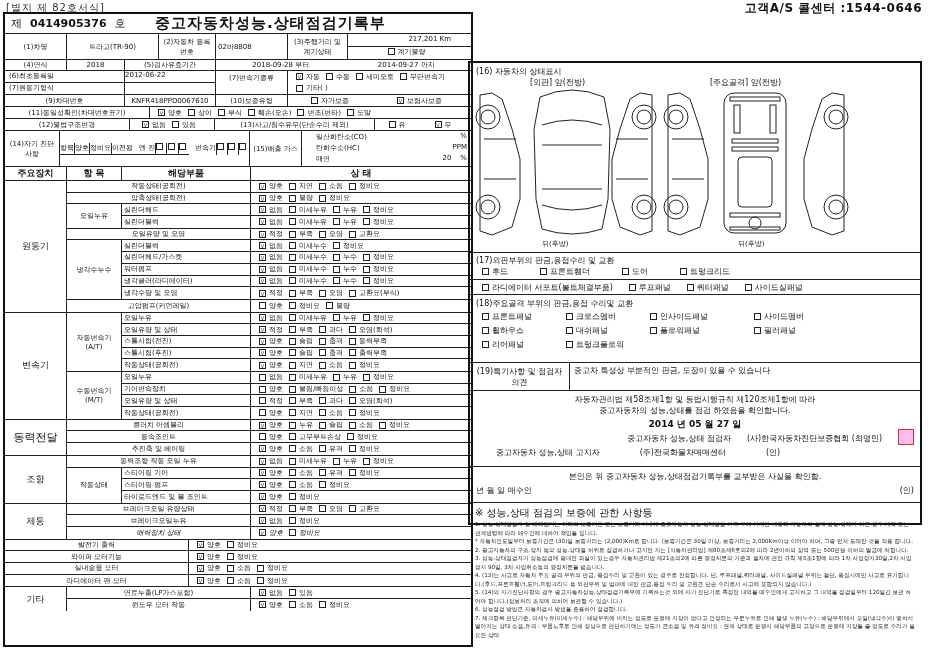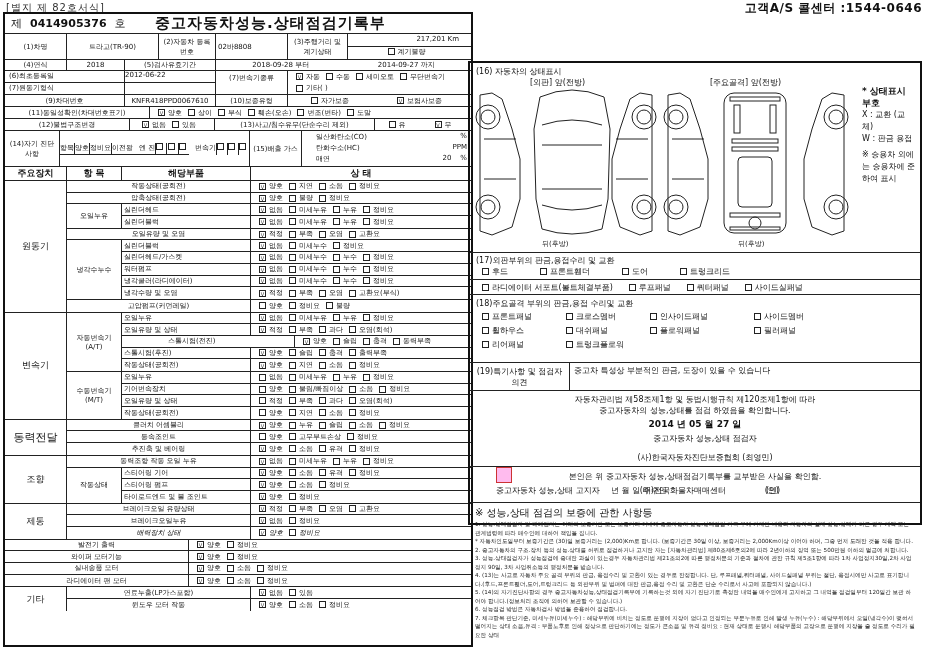--- a/index.html
+++ b/index.html
@@ -43,21 +43,21 @@
     <div class="title-main">중고자동차성능.상태점검기록부</div>
   </div>
   <div id="vehicle-rows">
 <div class="row" style="height:26px;">
  <div class="cell" style="width:62px;">(1)차명</div>
  <div class="cell" style="width:92px;">트라고(TR-90)</div>
  <div class="cell" style="width:57px;white-space:normal;text-align:center;">(2)자동차 등록번호</div>
  <div class="cell" style="width:72px;justify-content:flex-start;">02바8808</div>
  <div class="cell" style="width:60px;white-space:normal;text-align:center;">(3)주행거리 및 계기상태</div>
  <div class="cell" style="flex:1;flex-direction:column;padding:0;">
-   <div style="width:100%;text-align:right;padding-right:12px;border-bottom:1px solid #222;height:12px;">217,201 Km</div>
+   <div style="width:100%;text-align:right;padding-right:20px;border-bottom:1px solid #222;height:12px;">217,201 Km</div>
    <div style="height:12px;"><span class="opt"><span class="cb"></span>계기불량</span></div>
  </div>
 </div>
 <div class="row" style="height:11px;">
  <div class="cell" style="width:62px;">(4)연식</div>
  <div class="cell" style="width:58px;">2018</div>
  <div class="cell" style="width:91px;">(5)검사유효기간</div>
  <div class="cell" style="flex:1;justify-content:space-around;">
           <span>2018-09-28 부터</span>
           <span>2014-09-27 까지</span>
@@ -487,21 +487,21 @@
                     <span class="cb"></span>
                     <span>과다</span>
                   </span>
                   <span class="opt">
                     <span class="cb"></span>
                     <span>오염(회석)</span>
                   </span>
                 </div>
               </div>
               <div class="row" style="height:11.7px;">
-                <div class="cell" style="width:129px;justify-content:flex-start;margin-left:44px;">스톨시험(전진)</div>
+                <div class="cell" style="width:129px;justify-content:flex-start;">스톨시험(전진)</div>
                 <div class="cell status" style="flex:1;">
                   <span class="opt">
                     <span class="cb on"></span>
                     <span>양호</span>
                   </span>
                   <span class="opt">
                     <span class="cb"></span>
                     <span>슬립</span>
                   </span>
                   <span class="opt">
@@ -1002,26 +1002,20 @@
       <rect x="258" y="138" width="50" height="3"></rect>
 
       <path d="M372 6 L360 4 L350 10 L340 40 L332 70 L332 110 L340 138 L360 146 L372 142 Z"></path>
       <circle cx="364" cy="28" r="12"></circle>
         <circle cx="364" cy="28" r="7"></circle>
       <circle cx="364" cy="118" r="12"></circle>
         <circle cx="364" cy="118" r="7"></circle>
     </svg>
     <div style="position:absolute;left:72px;top:176px;font-size:7px;">뒤(후방)</div>
     <div style="position:absolute;left:268px;top:176px;font-size:7px;">뒤(후방)</div>
-    <div class="legend">
-      <div class="t">* 상태표시 부호</div>
-      <div>X : 교환 (교체)</div>
-      <div>W : 판금 용접</div>
-      <div style="margin-top:4px;">※ 승용차 외에는 승용차에 준하여 표시</div>
-    </div>
   </div>
   <div class="rsec" style="height:27px;padding-top:2px;">
     <div style="font-size:8px;">(17)외판부위의 판금,용접수리 및 교환</div>
     <div id="s17r1" style="padding-left:6px;font-size:8px;display:flex;gap:26px;">
         <span class="opt">
           <span class="cb"></span>
           <span>후드</span>
         </span>
         <span class="opt">
           <span class="cb"></span>
@@ -1103,34 +1097,34 @@
       </div>
   </div>
   <div class="row" style="height:28px;">
     <div class="cell" style="width:100px;font-size:8px;white-space:normal;text-align:center;">(19)특기사항 및 점검자 의견</div>
     <div class="cell" style="flex:1;justify-content:flex-start;align-items:flex-start;font-size:8px;padding:2px 4px;">중고차 특성상 부분적인 판금, 도장이 있을 수 있습니다</div>
   </div>
   <div class="rsec" style="height:76px;text-align:center;font-size:8px;line-height:11px;padding-top:3px;">
     <div>자동차관리법 제58조제1항 및 동법시행규칙 제120조제1항에 따라</div>
     <div>중고자동차의 성능,상태를 점검 하였음을 확인합니다.</div>
     <div style="font-weight:bold;font-size:9px;margin:3px 0;">2014 년 05 월 27 일</div>
-    <div style="display:flex;justify-content:flex-end;gap:8px;padding-left:20px;flex-direction:column;">
+    <div style="display:flex;justify-content:flex-end;gap:16px;padding-left:20px;">
       <span>중고자동차 성능,상태 점검자</span>
       <span>(사)한국자동차진단보증협회 (최영민)</span>
       <span style="display:inline-block;width:16px;height:16px;border:1px solid #c33;background:#fbe;margin-top:-4px;"></span>
     </div>
     <div style="display:flex;justify-content:flex-start;gap:40px;padding-left:20px;margin-top:2px;">
       <span>중고자동차 성능,상태 고지자</span>
       <span>(주)전국화물차매매센터</span>
       <span>(인)</span>
     </div>
   </div>
   <div class="rsec" style="height:36px;text-align:center;font-size:8px;line-height:14px;">
     <div>본인은 위 중고자동차 성능,상태점검기록부를 교부받은 사실을 확인함.</div>
-    <div style="display:flex;justify-content:center;gap:98px;">
+    <div style="display:flex;justify-content:space-between;gap:98px;">
       <span>년    월    일 매수인</span>
       <span>(인)</span>
     </div>
   </div>
   <div class="notes">
     <div class="h">※ 성능,상태 점검의 보증에 관한 사항등</div>
     <div id="notes-list">
         <div>1. 성능.상태점검자 및 매매업자는 아래의 보증기간 또는 보증거리 이내에 중고자동차 성능.상태점검 기록 부에 기재된 내용과 자동차의 실제 성능.상태가 다른 경우 계약 또는 관계법령에 따라 매수인에 대하여 책임을 집니다.</div>
         <div>* 자동차인도일부터 보증기간은 (30)일 보증거리는 (2,000)Km로 합니다. (보증기간은 30일 이상, 보증거리는 2,000Km이상 이어야 하며, 그중 먼저 도래한 것을 적용 합니다.</div>
         <div>2. 중고자동차의 구조.장치 등의 성능.상태를 허위로 점검하거나 고지한 자는 [자동차관리법] 제80조제6호의2에 따라 2년이하의 징역 또는 500만원 이하의 벌금에 처합니다.</div>

